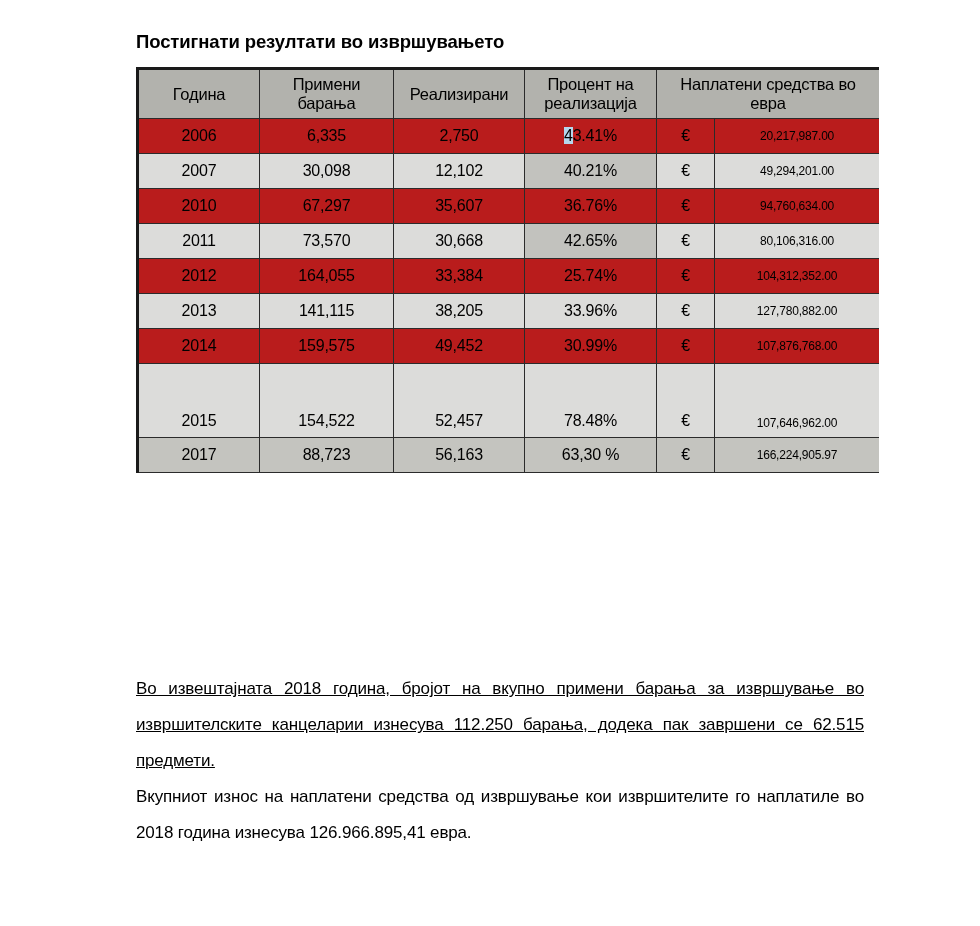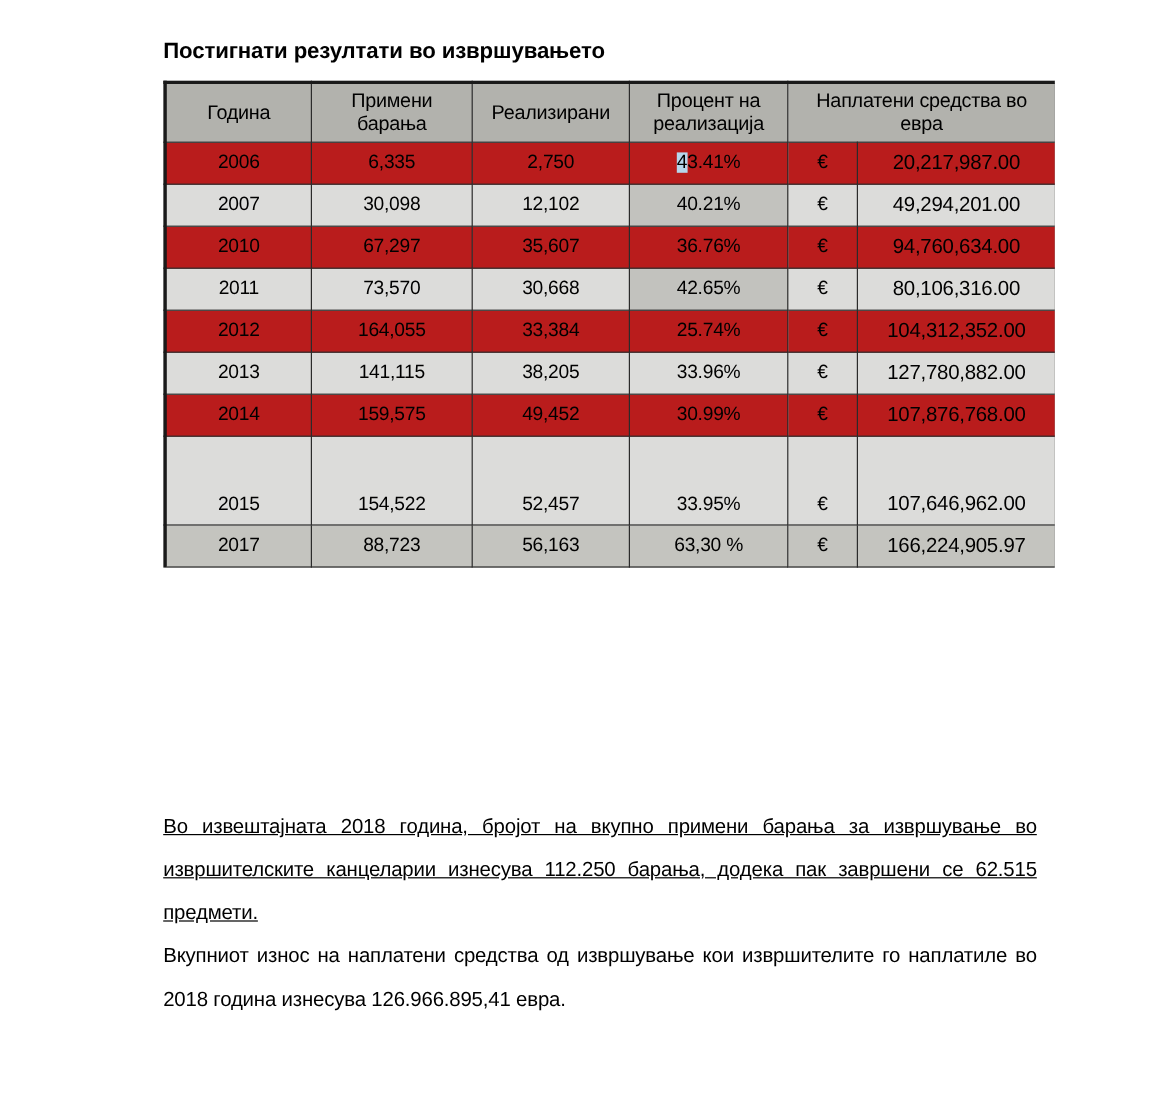--- a/index.html
+++ b/index.html
@@ -121,21 +121,21 @@
 
   
   td.eur-sym {
     text-align: left;
     padding-left: 11px;
     font-size: 16px;
   }
   td.eur-val {
     text-align: right;
     padding-right: 9px;
-    font-size: 17px;
+    font-size: 12px;
   }
 
   
   .sel-hl {
     background: #b5d6ec;
   }
 
   .spacer-after-table { height: 112px; }
 
   .para.tail { margin-top: 0; text-decoration: underline; }
@@ -242,21 +242,21 @@
             <td>49,452</td>
             <td>30.99%</td>
             <td class="eur-sym">€</td>
             <td class="eur-val">107,876,768.00</td>
           </tr>
 
           <tr class="row row-grey row-tall">
             <td>2015</td>
             <td>154,522</td>
             <td>52,457</td>
-            <td>33.95%</td>
+            <td>78.48%</td>
             <td class="eur-sym">€</td>
             <td class="eur-val">107,646,962.00</td>
           </tr>
 
 
           <tr class="row row-dark">
             <td>2017</td>
             <td>88,723</td>
             <td>56,163</td>
             <td>63,30 %</td>

